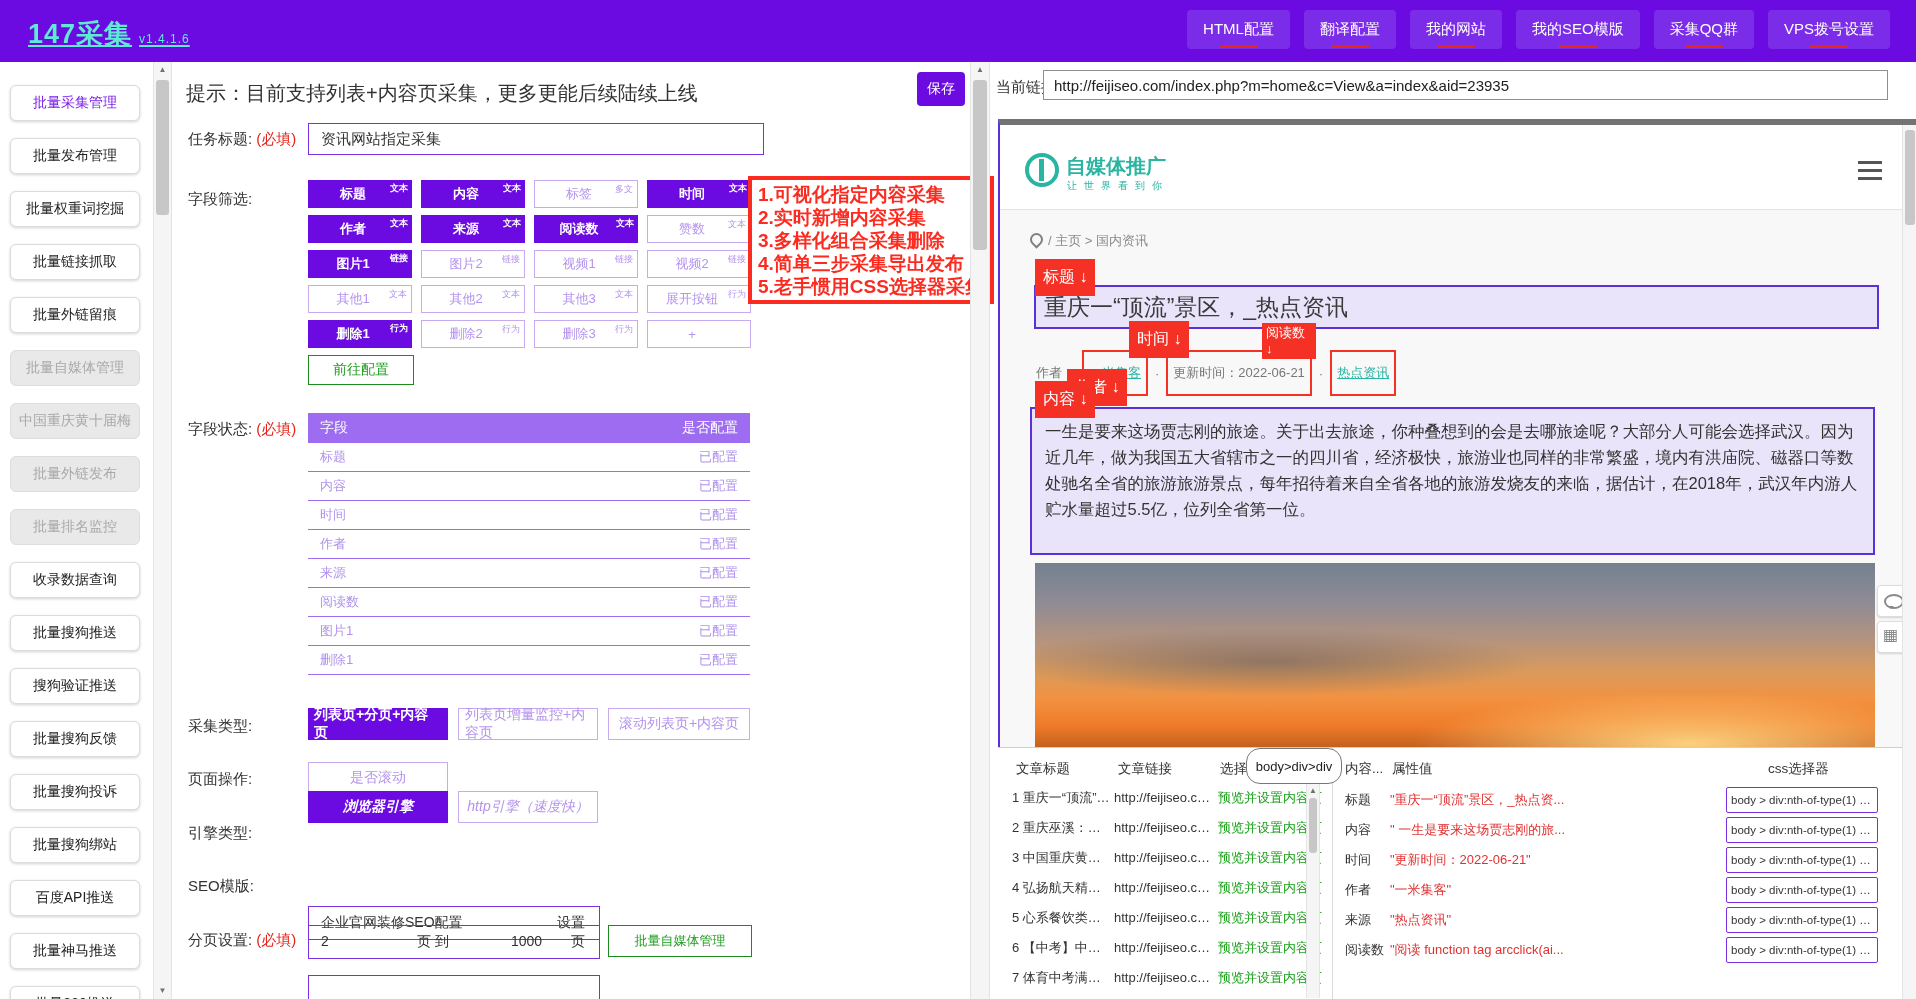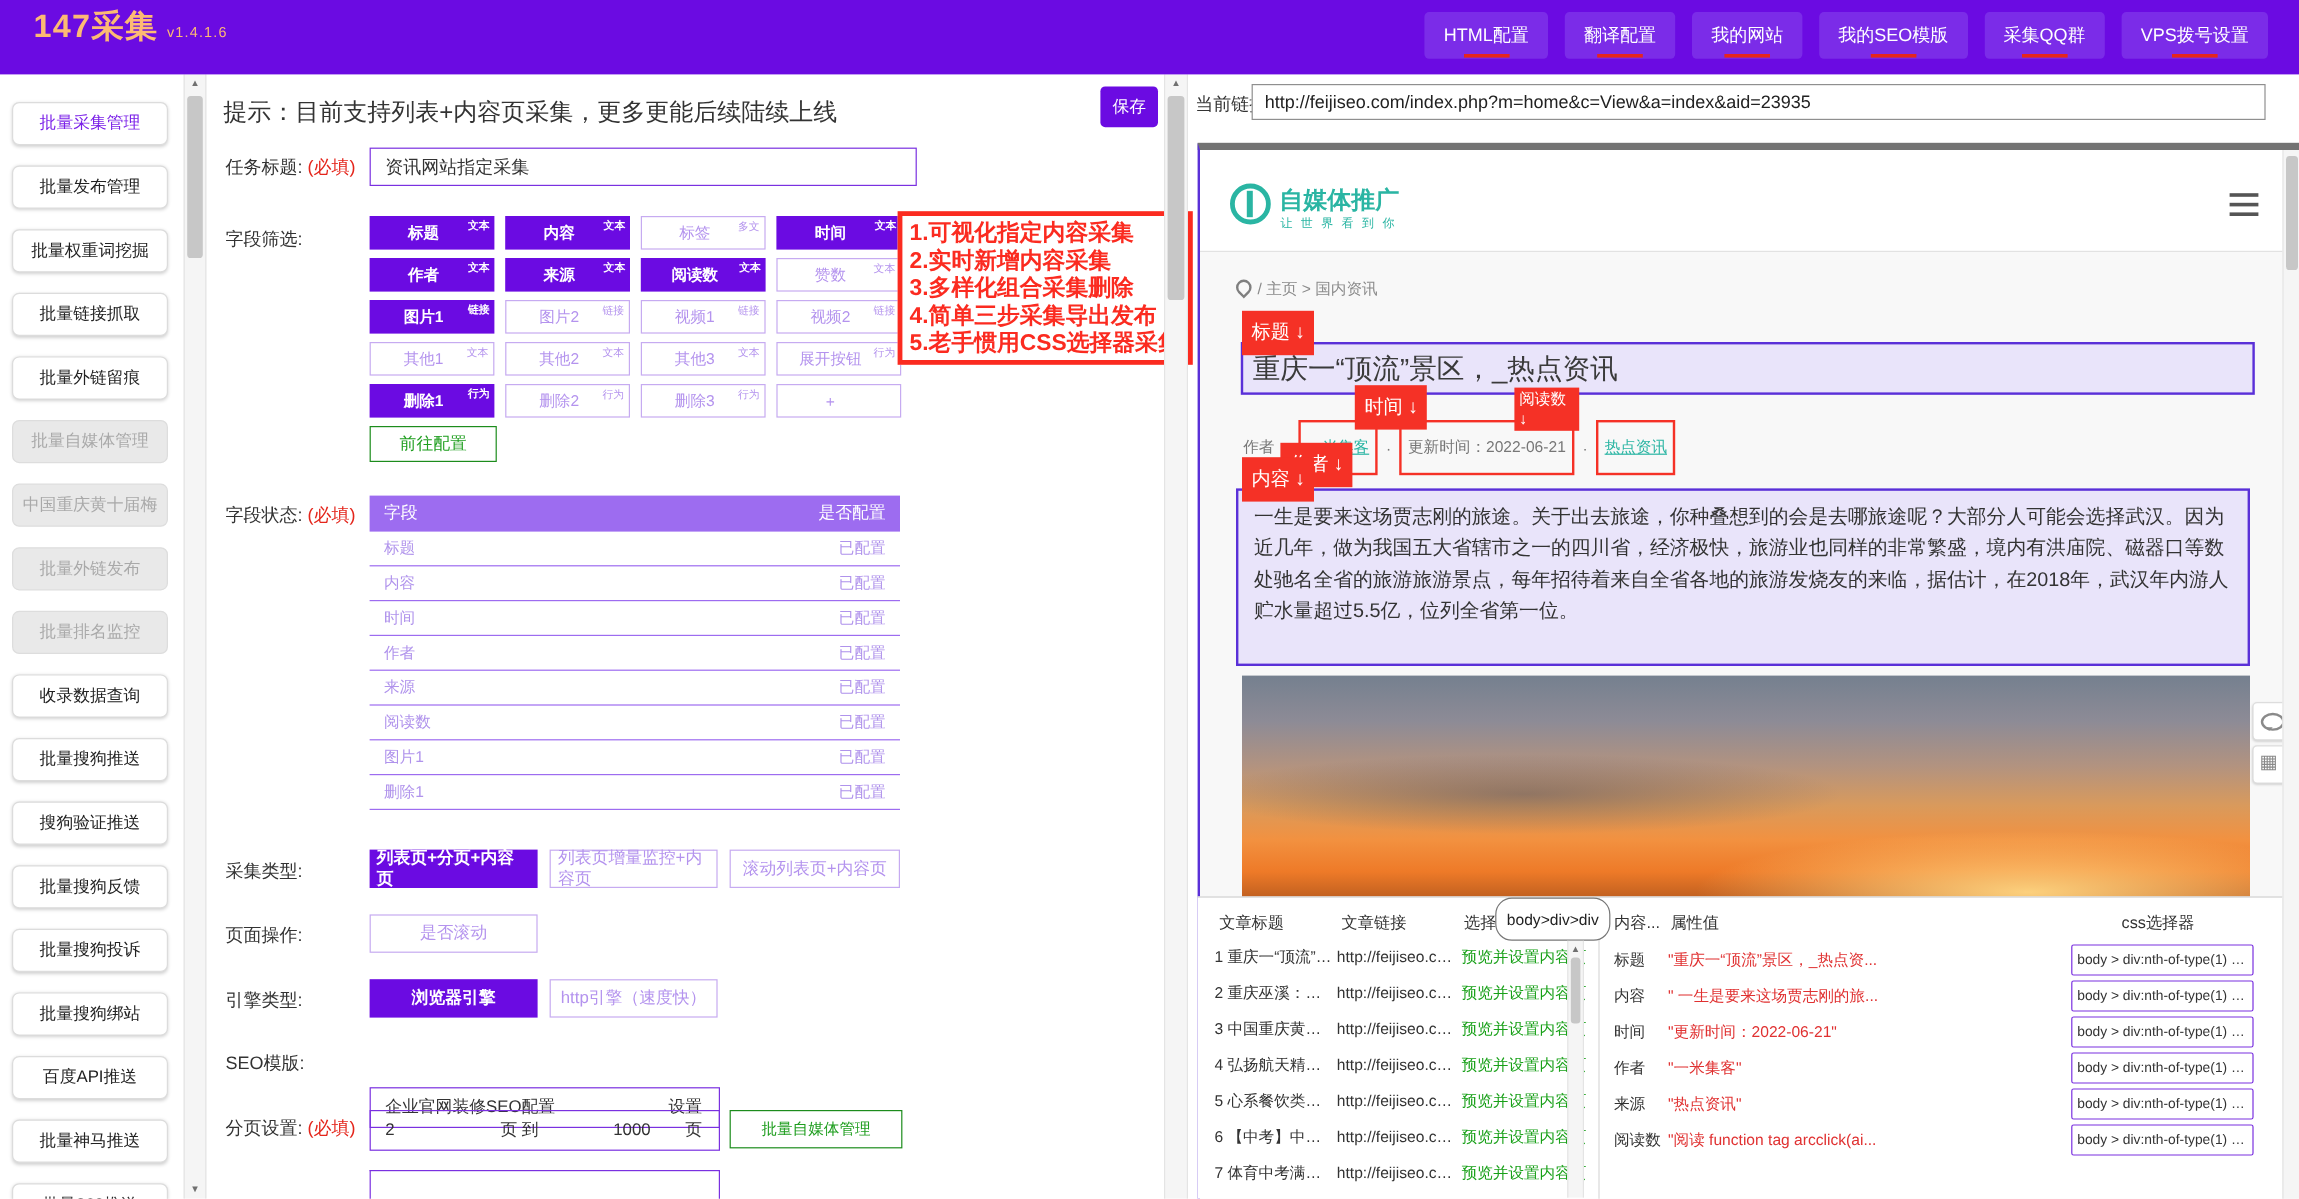--- a/index.html
+++ b/index.html
@@ -1,20 +1,20 @@
 <!DOCTYPE html>
 <html><head>
 <meta charset="utf-8">
 <style>
   html,body{margin:0;padding:0;}
   body{width:1916px;height:999px;position:relative;overflow:hidden;background:#fff;
        font-family:"Liberation Sans","DejaVu Sans",sans-serif;color:#333;}
   
   .app-header{position:absolute;left:0;top:0;width:1916px;height:62px;background:#6b0be2;z-index:30;}
-  .brand{position:absolute;left:28px;top:4px;color:#fdba74;font-size:27px;font-weight:bold;letter-spacing:1px;}
+  .brand{position:absolute;left:28px;top:16px;color:#5eead4;font-size:27px;font-weight:bold;letter-spacing:1px;text-decoration:underline;}
   .brand .ver{font-size:12px;font-weight:normal;margin-left:7px;}
   .topnav{position:absolute;right:26px;top:10px;display:flex;gap:14px;}
   .nav-btn{position:relative;background:#7b2ce8;color:#fff;font-size:15px;padding:10px 16px;border-radius:4px;cursor:pointer;white-space:nowrap;}
   .nav-btn .dash{position:absolute;left:50%;transform:translateX(-50%);bottom:1px;width:38px;height:3px;background:#e6251d;}
   
   .sidebar{position:absolute;left:0;top:62px;width:150px;height:937px;background:#fff;display:flex;flex-direction:column;align-items:center;padding-top:23px;gap:17px;box-sizing:border-box;}
   .side-btn{width:128px;height:34px;background:#fff;border:1px solid #dcdcdc;border-radius:6px;box-shadow:0 1px 3px rgba(0,0,0,.18);display:flex;align-items:center;justify-content:center;font-size:14px;color:#222;cursor:pointer;flex:0 0 auto;}
   .side-btn.active{color:#7a1fe8;}
   .side-btn.disabled{background:#e9e9e9;color:#a9a9a9;box-shadow:none;border-color:#ddd;}
   
@@ -283,21 +283,21 @@
     <div class="cbtn outline w140">列表页增量监控+内容页</div>
     <div class="cbtn outline w142">滚动列表页+内容页</div>
   </div>
 
   <div class="flabel" style="top:708px;">页面操作:</div>
   <div class="choice-row" style="top:700px;">
     <div class="cbtn outline w140">是否滚动</div>
   </div>
 
   <div class="flabel" style="top:762px;">引擎类型:</div>
-  <div class="choice-row" style="top:754px;">
+  <div class="choice-row" style="top:729px;font-style:italic;">
     <div class="cbtn filled w140">浏览器引擎</div>
     <div class="cbtn outline w140">http引擎（速度快）</div>
   </div>
 
   <div class="flabel" style="top:815px;">SEO模版:</div>
   <div class="seo-box">
     <span class="val">企业官网装修SEO配置</span>
     <span class="set">设置</span>
   </div>
 

